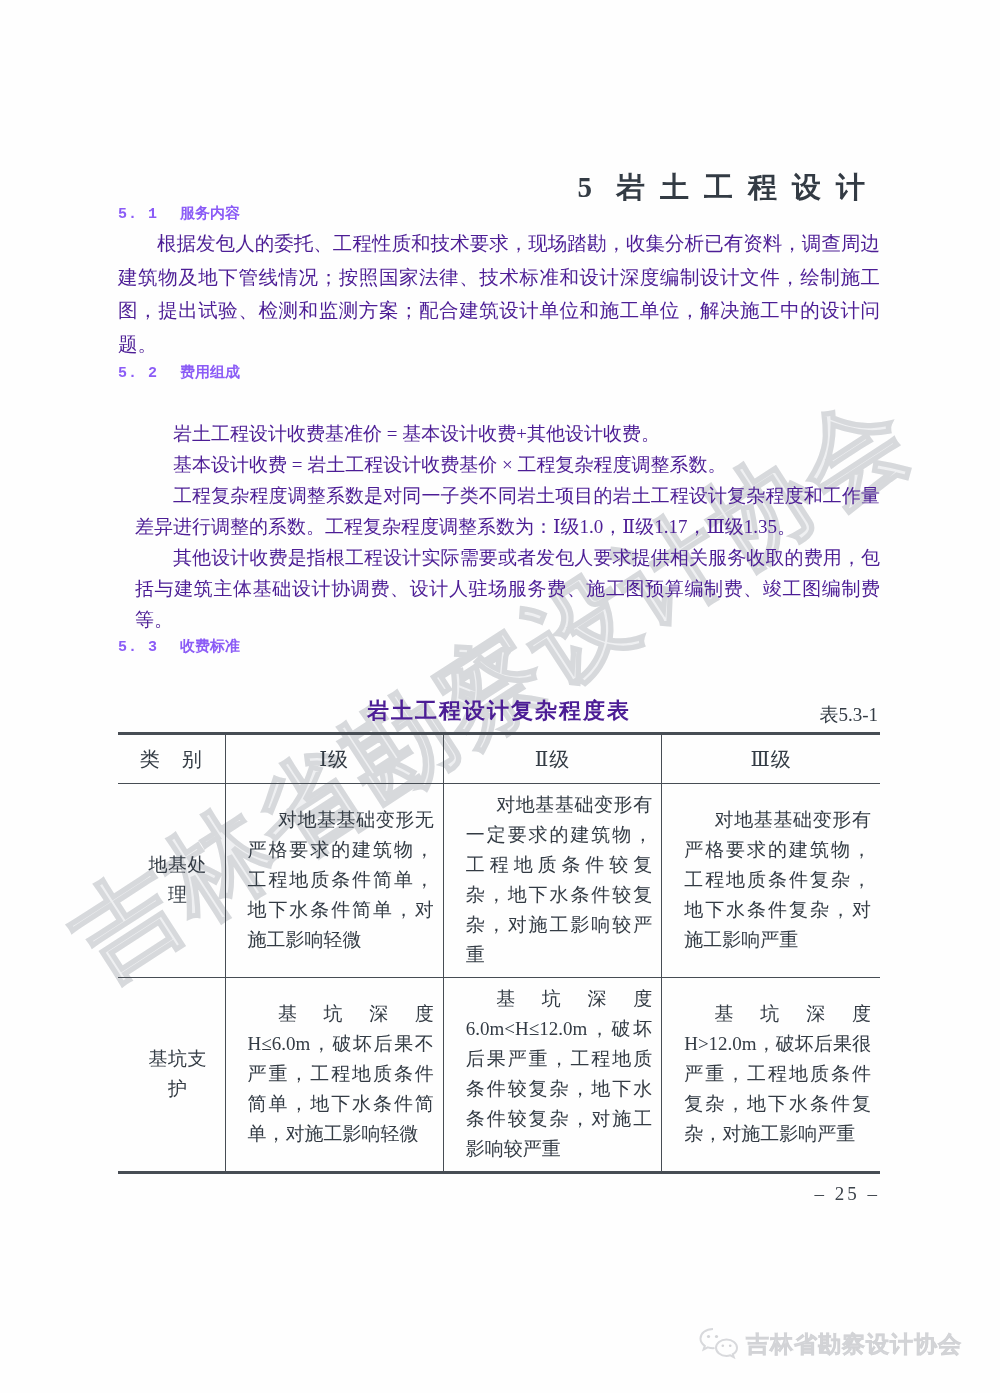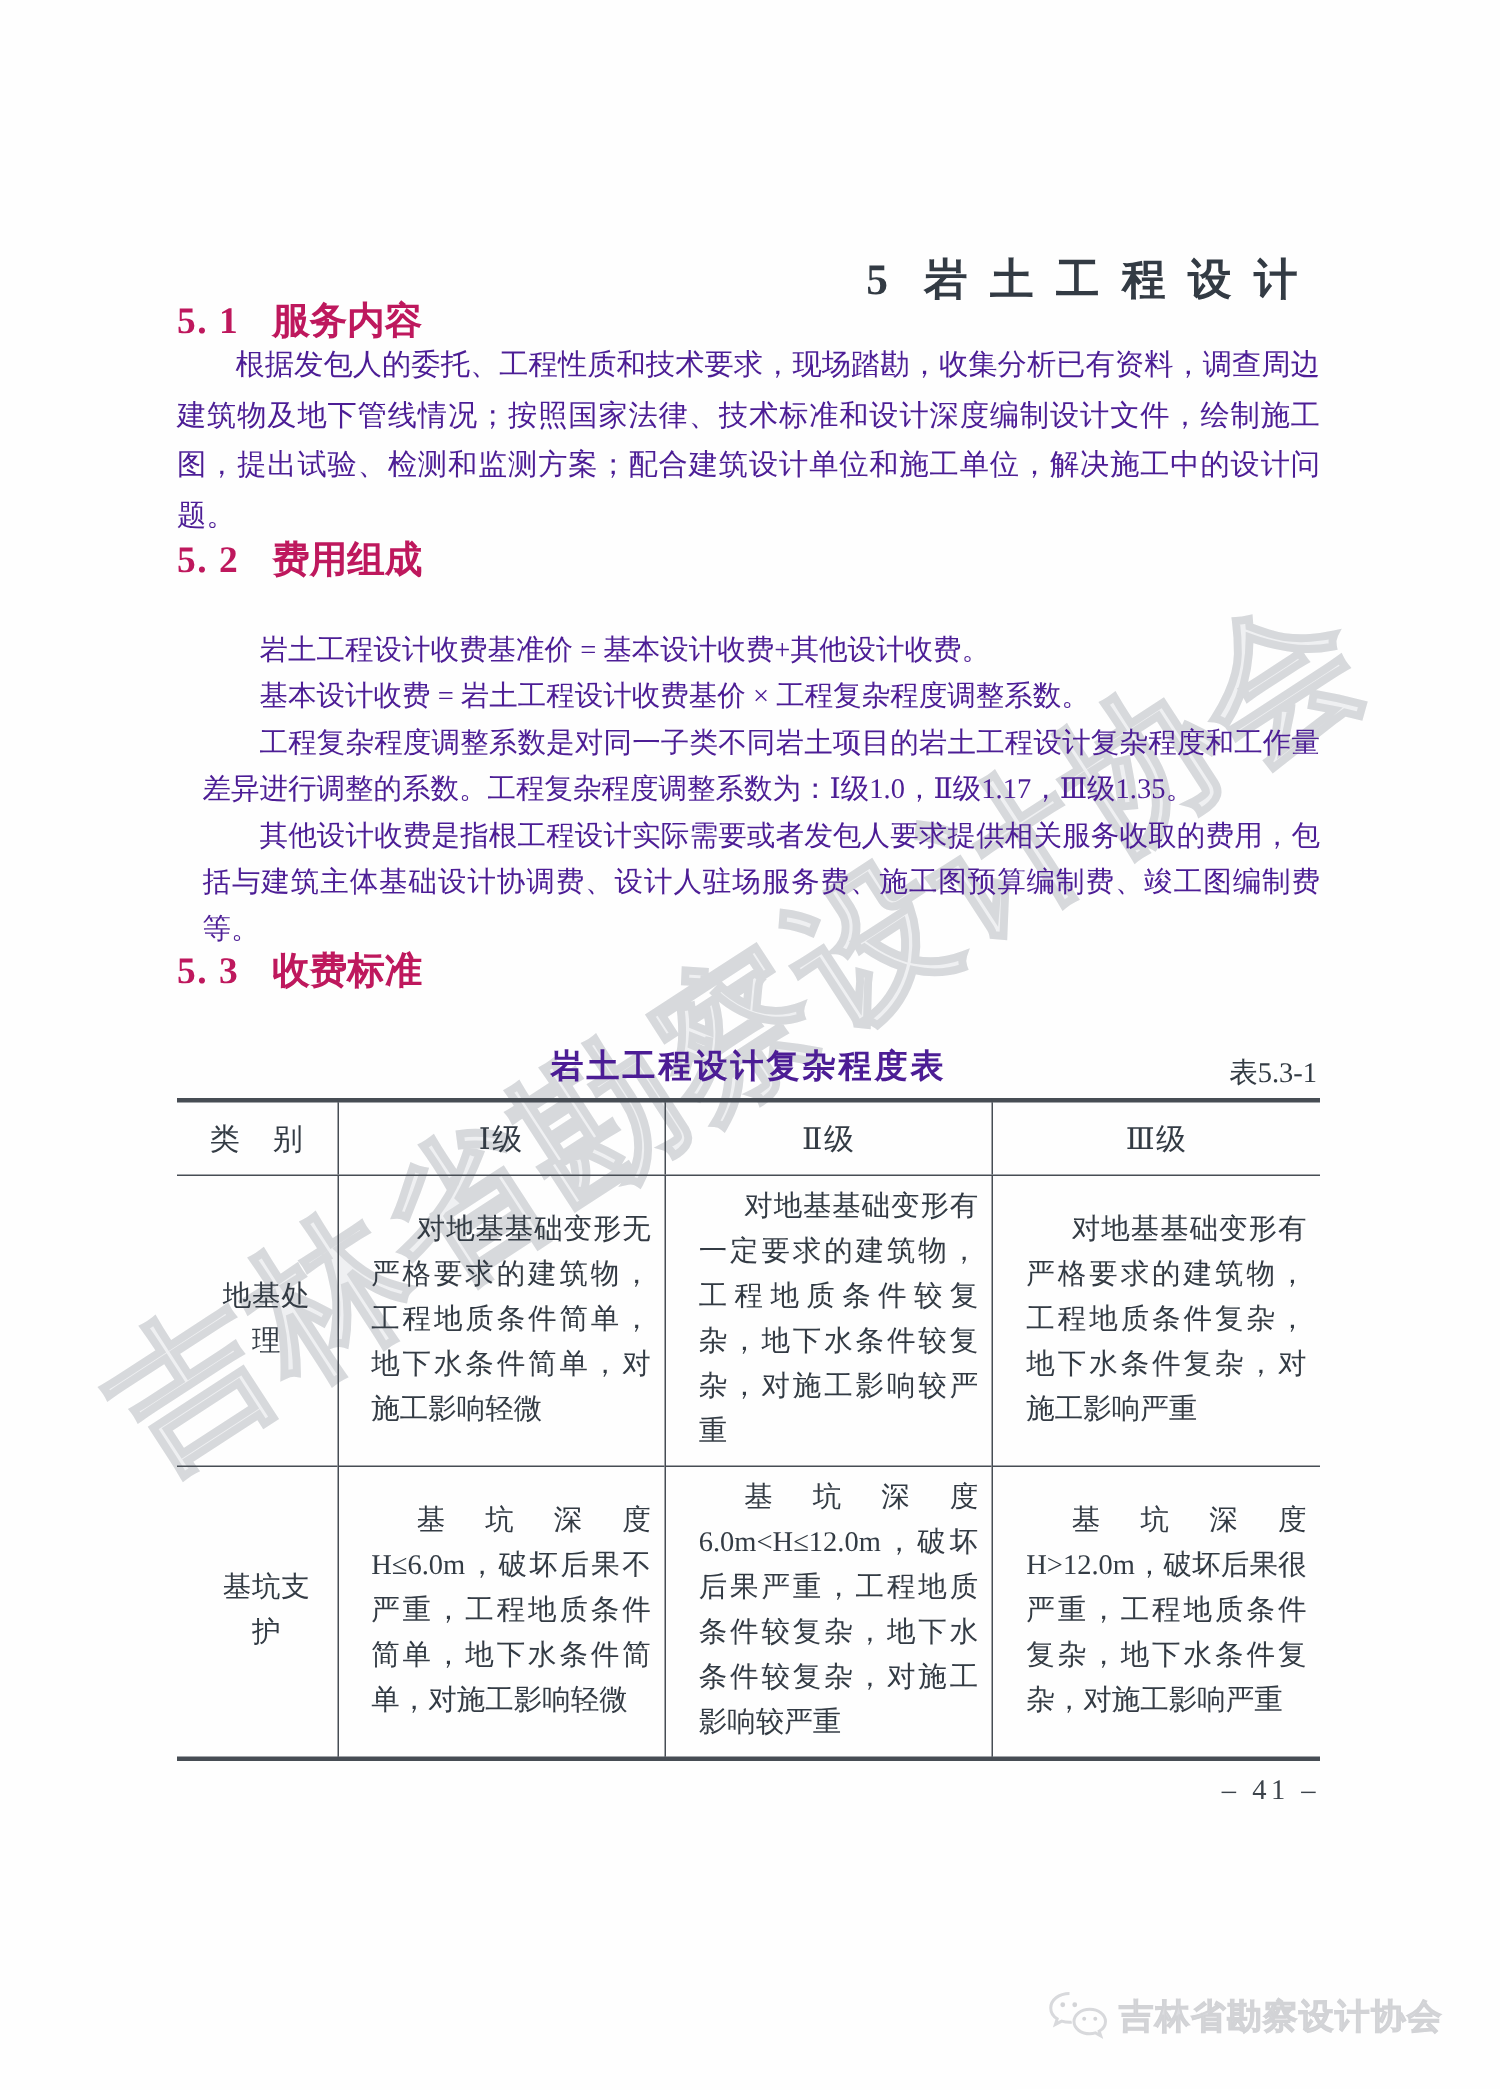--- a/index.html
+++ b/index.html
@@ -39,25 +39,25 @@
     text-align:right;
     font-size:29px;
     line-height:30px;
     font-weight:bold;
     font-family:"Liberation Serif","DejaVu Serif",serif;
   }
   .doc-title .chapter-num{margin-right:24px;}
   .doc-title .chapter-chars{letter-spacing:15px;}
   h2.sec{
     margin:0;
-    font-family:Liberation Serif, serif;
-    font-size:25px;
+    font-family:Liberation Mono, monospace;
+    font-size:15px;
     line-height:25px;
     font-weight:bold;
-    color:#be185d;
+    color:#8b5cf6;
   }
   h2.sec .sec-num{margin-right:22px;letter-spacing:1px;}
   .sec-51{margin-top:64px;}
   .sec-52{margin-top:43px;}
   .sec-53{margin-top:22px;}
   p.body-par{
     margin:0;
     font-size:19.5px;
     line-height:33.5px;
     text-align:justify;
@@ -195,21 +195,21 @@
         </tr>
         <tr class="datarow">
           <td class="cat">基坑支护</td>
           <td class="lvl">基坑深度 H≤6.0m，破坏后果不严重，工程地质条件简单，地下水条件简单，对施工影响轻微</td>
           <td class="lvl">基坑深度 6.0m&lt;H≤12.0m，破坏后果严重，工程地质条件较复杂，地下水条件较复杂，对施工影响较严重</td>
           <td class="lvl">基坑深度 H&gt;12.0m，破坏后果很严重，工程地质条件复杂，地下水条件复杂，对施工影响严重</td>
         </tr>
       </tbody>
     </table>
 
-    <div class="page-number">– 41 –</div>
+    <div class="page-number">– 25 –</div>
 
   </div>
 
   <div class="footer-brand">
     <svg class="wechat-icon" width="42" height="36" viewBox="0 0 42 36">
       <g fill="none" stroke="#d8d9dc" stroke-width="2">
         <path d="M15 3 C7.8 3 2.5 7.3 2.5 12.6 C2.5 15.6 4.2 18.2 6.8 19.9 L5.6 23.6 L9.8 21.4 C11.4 21.9 13.2 22.2 15 22.2 C15.5 22.2 16 22.2 16.5 22.1"></path>
         <path d="M28.5 13.5 C22.6 13.5 18 17.2 18 21.7 C18 26.2 22.6 29.9 28.5 29.9 C29.8 29.9 31.1 29.7 32.3 29.3 L35.8 31.2 L34.8 28.2 C37.4 26.7 39 24.4 39 21.7 C39 17.2 34.4 13.5 28.5 13.5 Z"></path>
       </g>
       <g fill="#d3d4d7">

